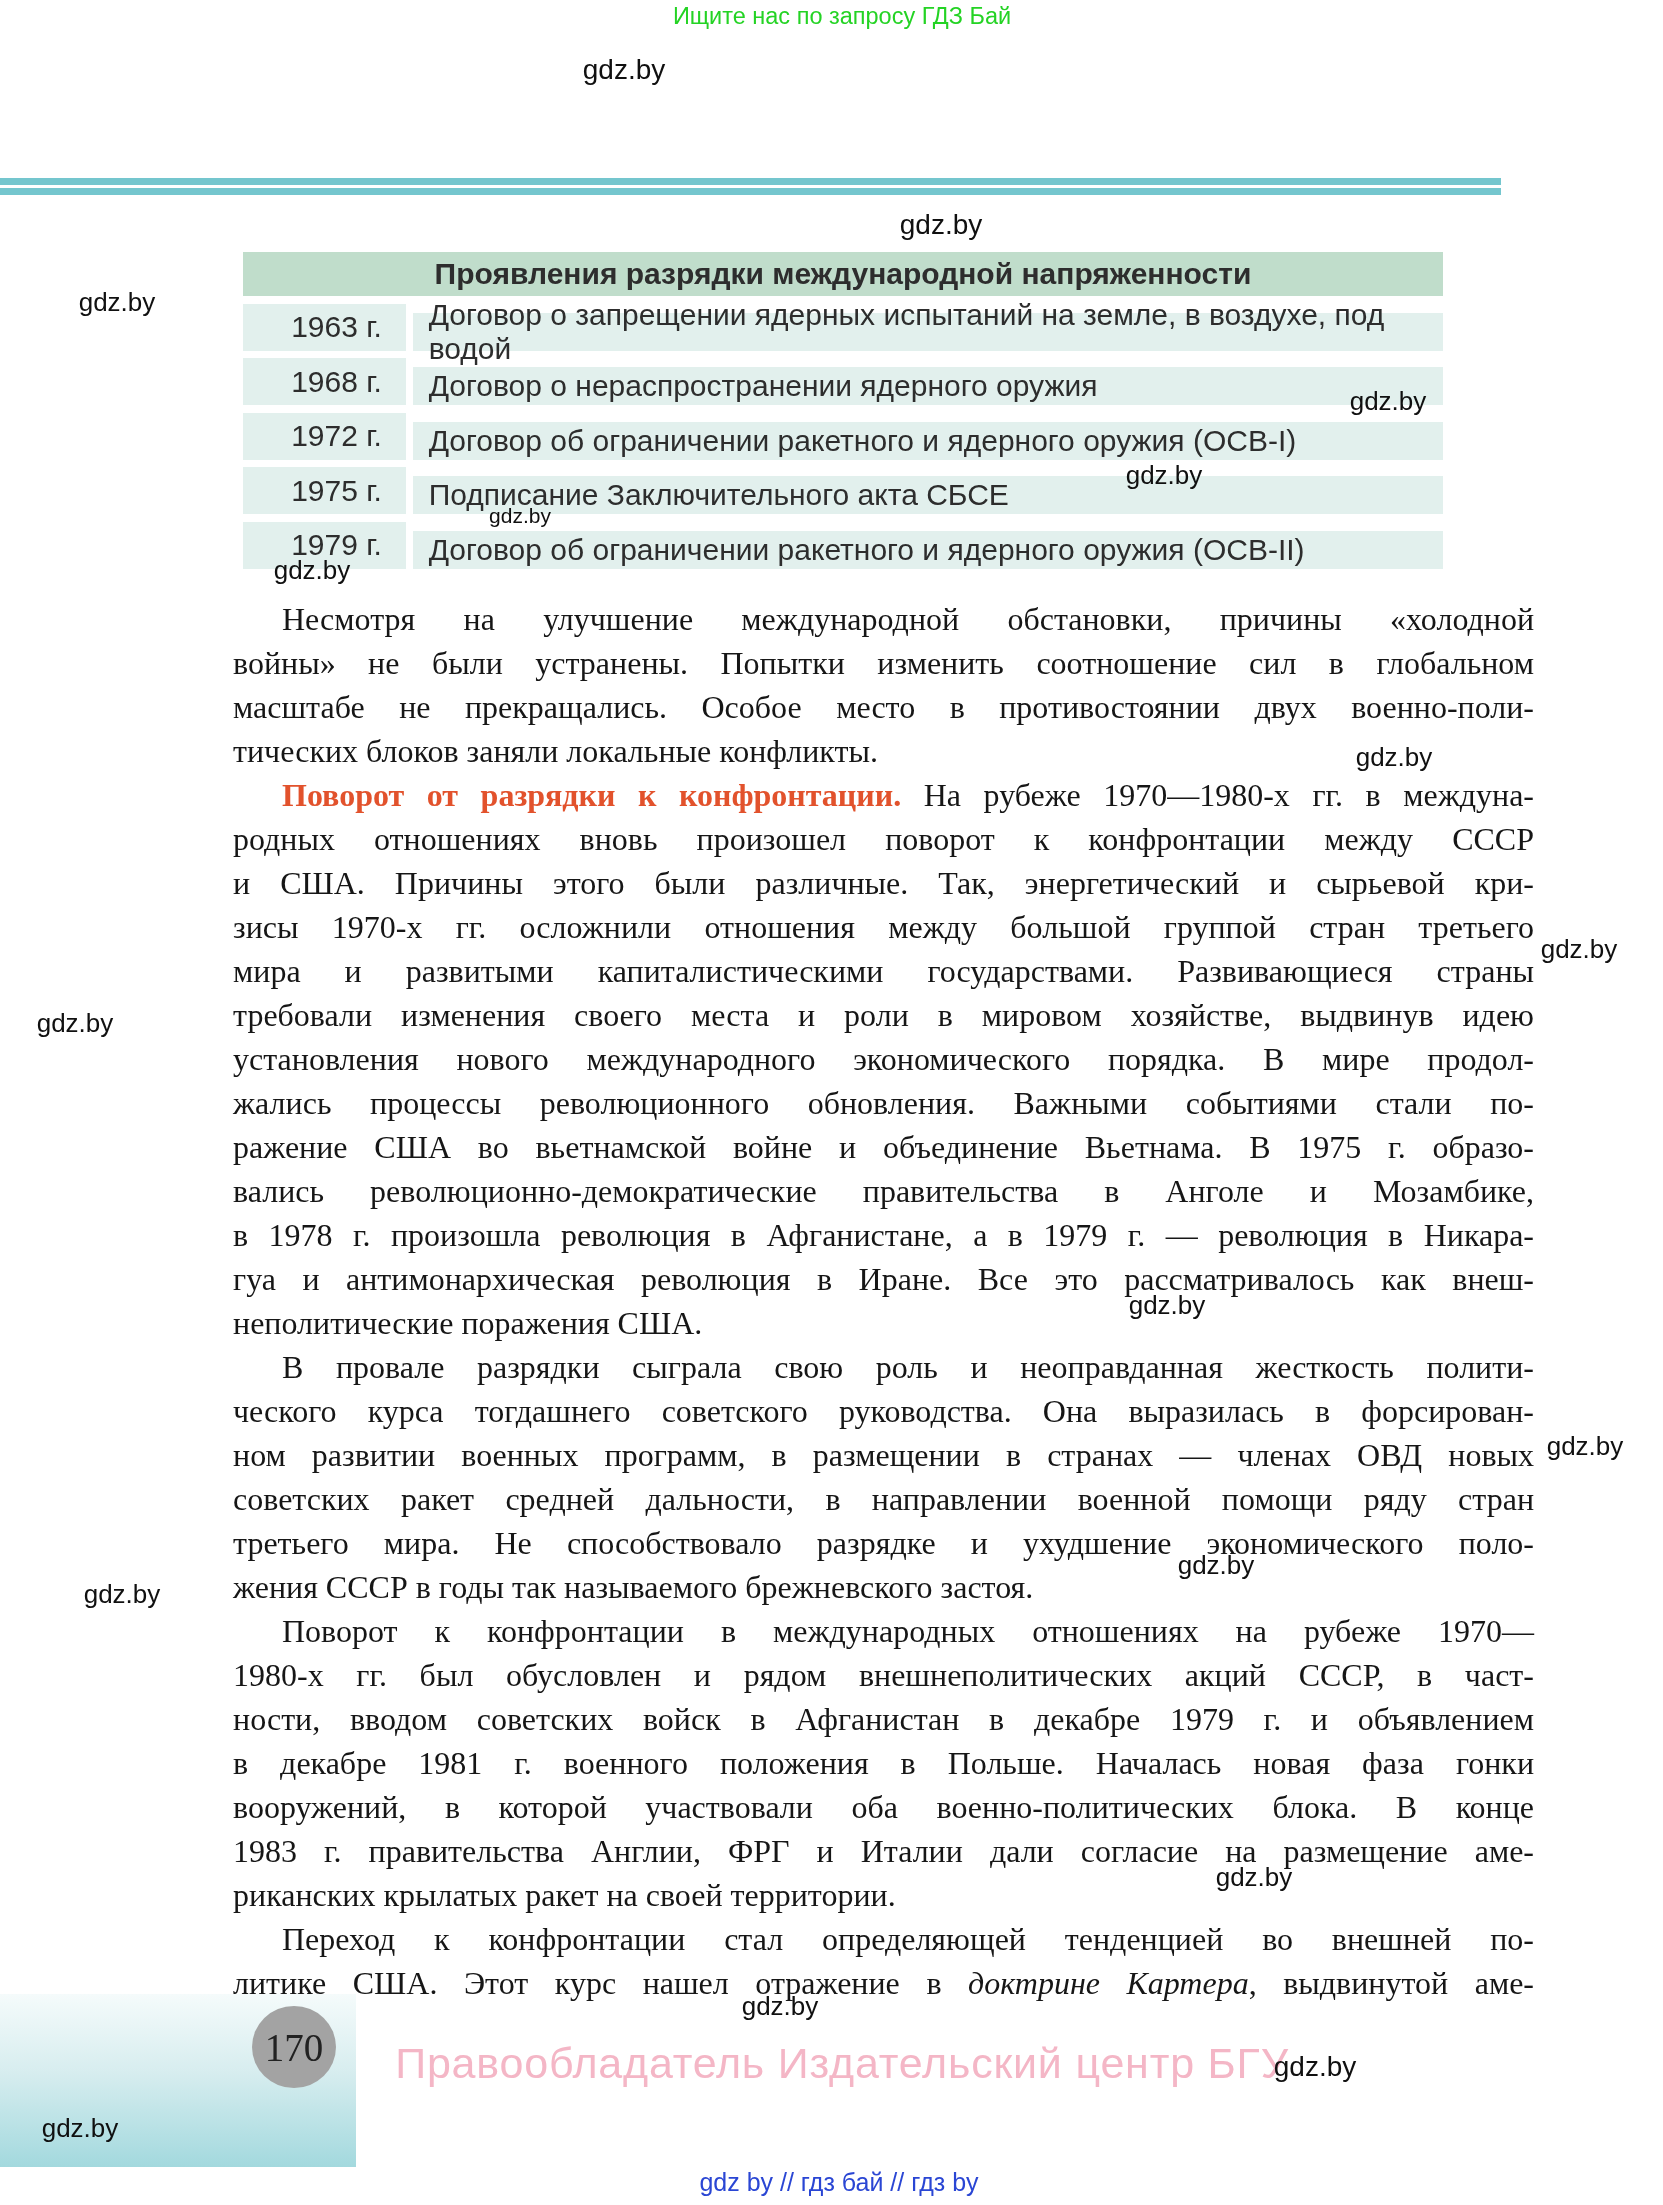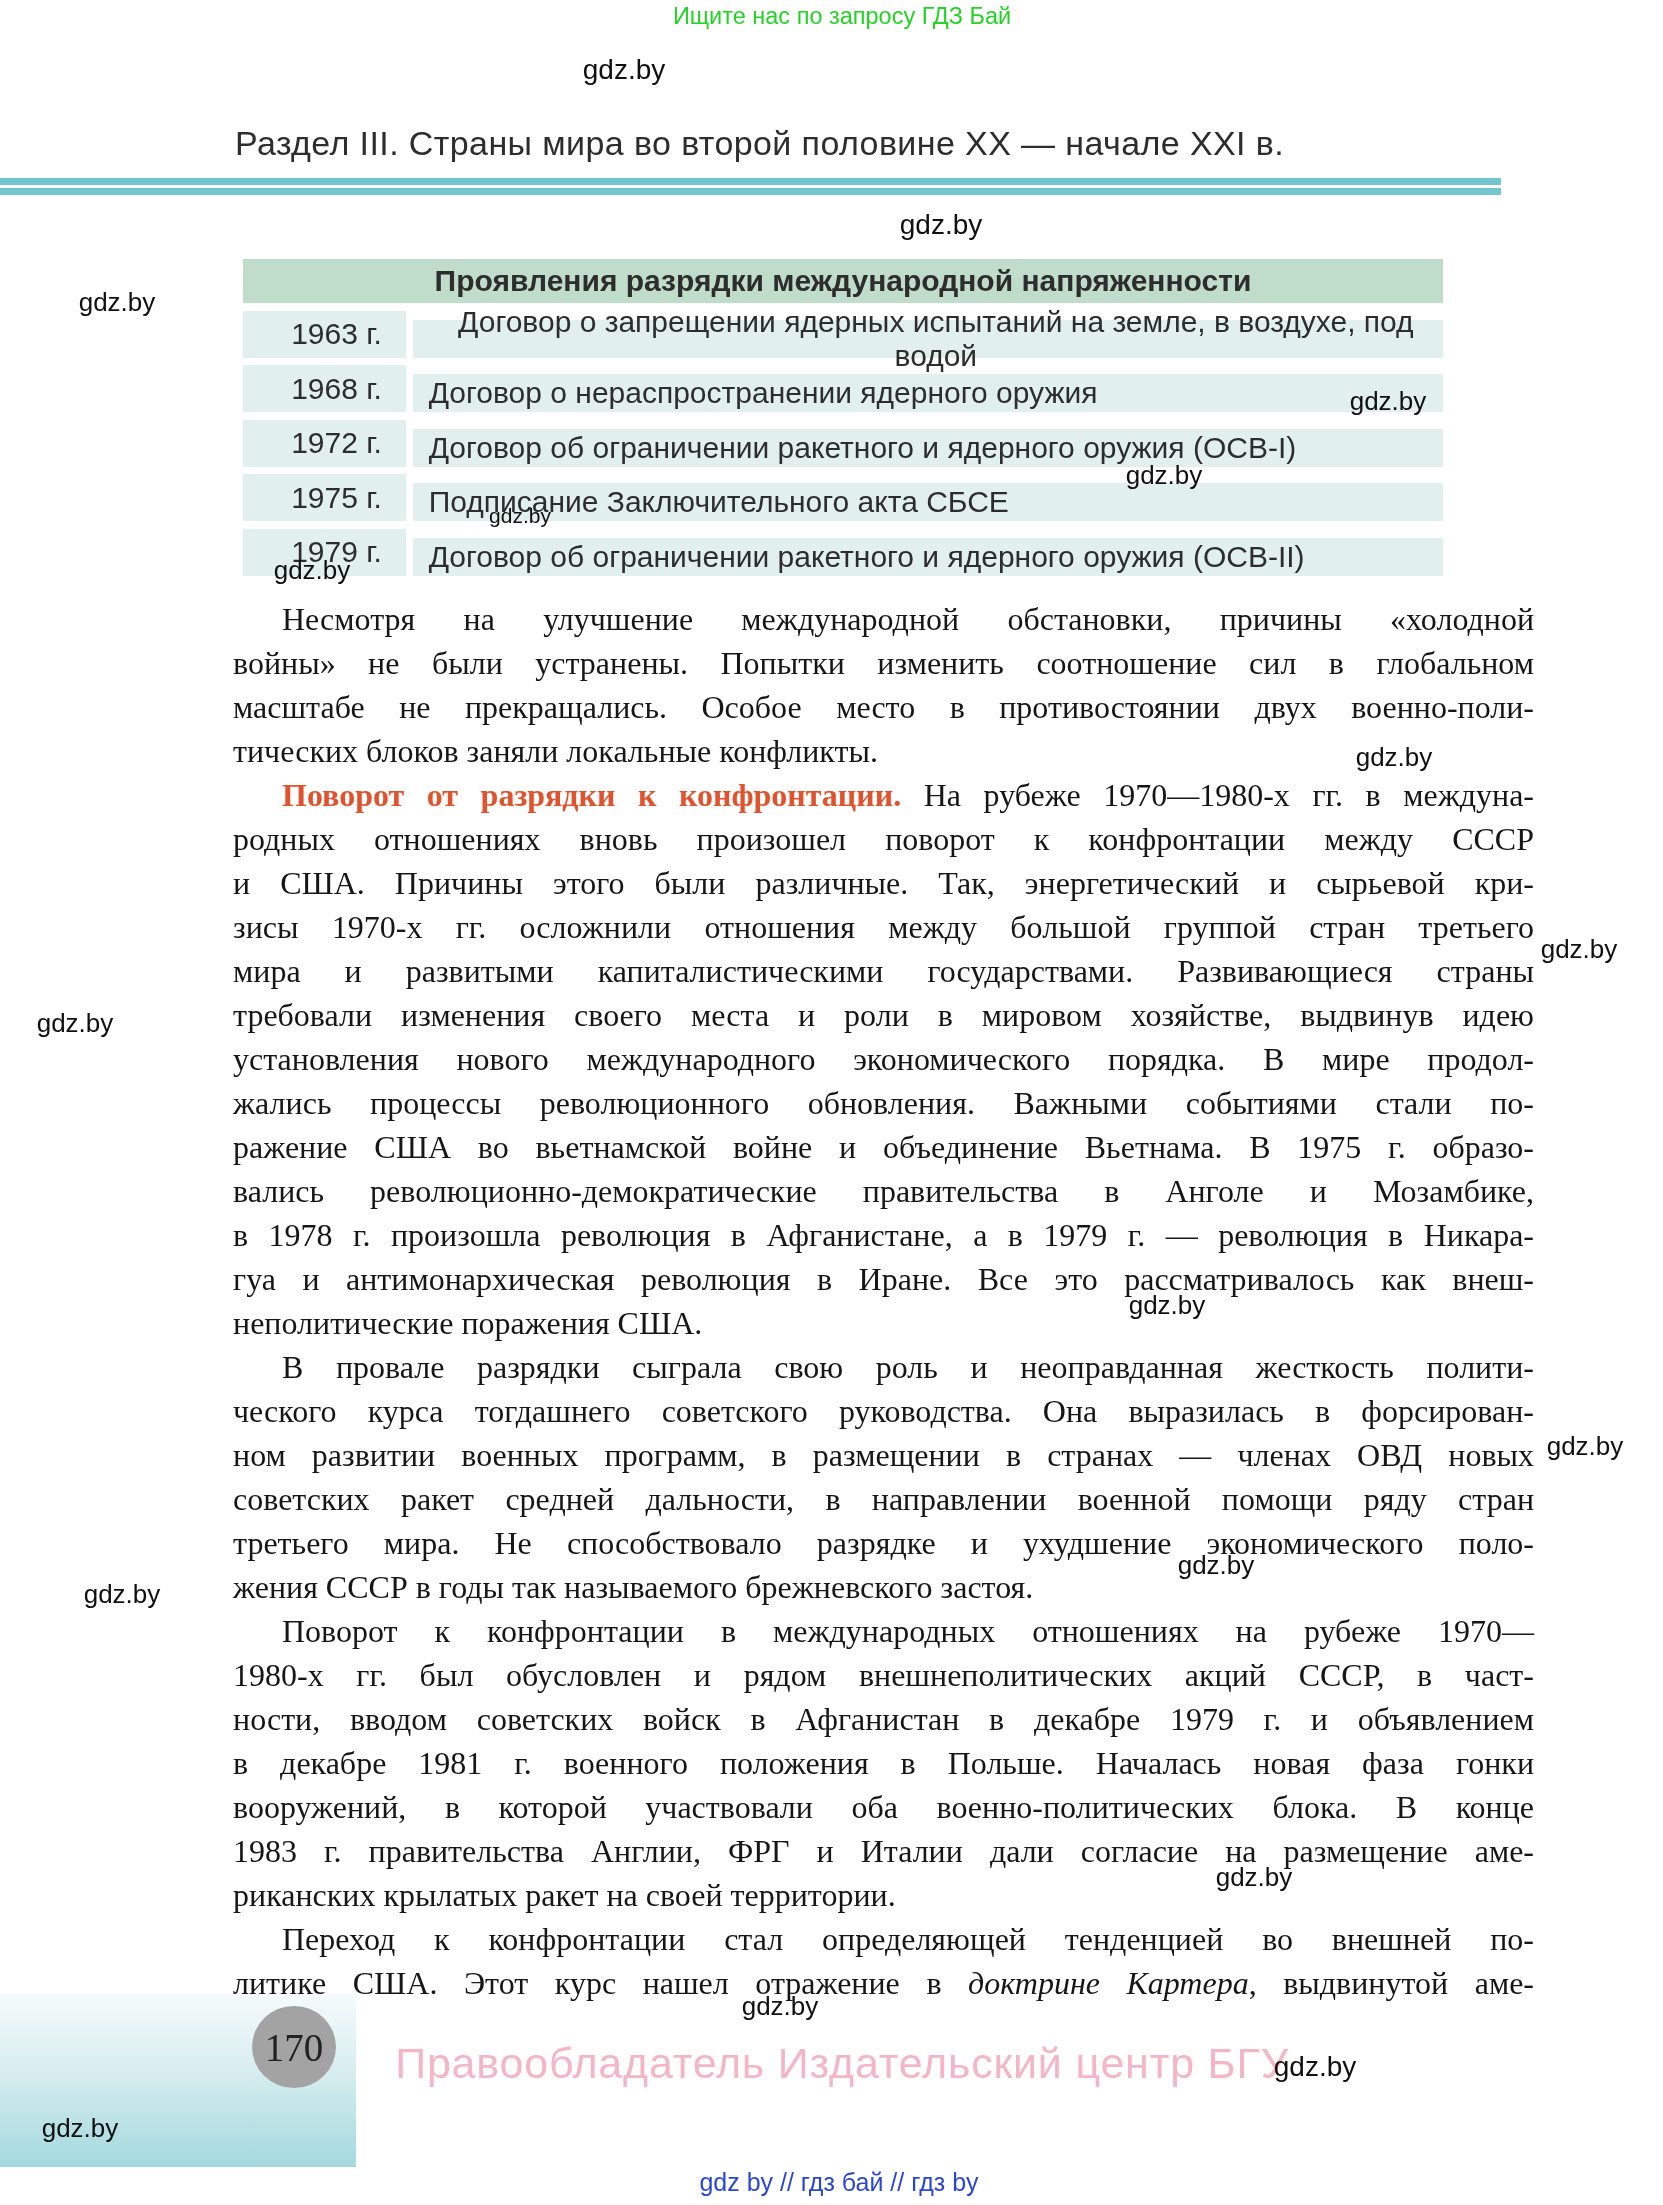--- a/index.html
+++ b/index.html
@@ -10,21 +10,21 @@
   .promo{position:absolute;top:3.4px;left:842px;transform:translateX(-50%);
          font-size:23.5px;color:var(--green,#24d324);white-space:nowrap;}
 
   .section-title{position:absolute;left:235px;top:124px;font-size:34px;color:#2d2d2d;
                  letter-spacing:0.4px;white-space:nowrap;}
 
   .rule{position:absolute;left:0;width:1501px;height:6.7px;background:var(--teal-rule,#74c6ce);}
   .rule.r1{top:178px}
   .rule.r2{top:188px}
 
-  .dtable{position:absolute;left:243px;top:259px;width:1200px;text-align:center;}
+  .dtable{position:absolute;left:243px;top:252px;width:1200px;}
   .dtable .thead{height:44px;background:var(--table-header-bg,#c0ddcb);display:flex;
                  align-items:center;justify-content:center;font-weight:bold;font-size:30px;color:#2d2d2d;}
   .trow{display:flex;margin-top:7.5px;height:47px;}
   .trow .year{flex:none;width:139px;background:var(--table-row-bg,#e2f0ed);display:flex;
               align-items:center;justify-content:center;font-size:30px;color:#2d2d2d;padding-left:24px;}
   .trow .event{flex:1;margin-left:6.7px;background:var(--table-row-bg,#e2f0ed);display:flex;
                align-items:center;padding-left:16px;font-size:30px;color:#2d2d2d;margin-top:9px;}
 
   .body-text{position:absolute;left:233px;top:597px;width:1301px;
              font-family:"Liberation Serif","DejaVu Serif",serif;font-size:32px;color:#161616;}
@@ -47,21 +47,20 @@
   .wm{position:absolute;transform:translate(-50%,-50%);color:#101010;white-space:nowrap;
       font-family:"Liberation Sans",sans-serif;}
 </style>
 </head>
 <body>
 
 <div class="page">
 
   <div class="promo">Ищите нас по запросу ГДЗ Бай</div>
 
-  <div class="section-title">Раздел III. Страны мира во второй половине XX — начале XXI в.</div>
 
   <div class="rule r1"></div>
   <div class="rule r2"></div>
 
   <div class="dtable">
     <div class="thead">Проявления разрядки международной напряженности</div>
     <div>
         <div class="trow">
           <div class="year">1963 г.</div>
           <div class="event">Договор о запрещении ядерных испытаний на земле, в воздухе, под водой</div>

